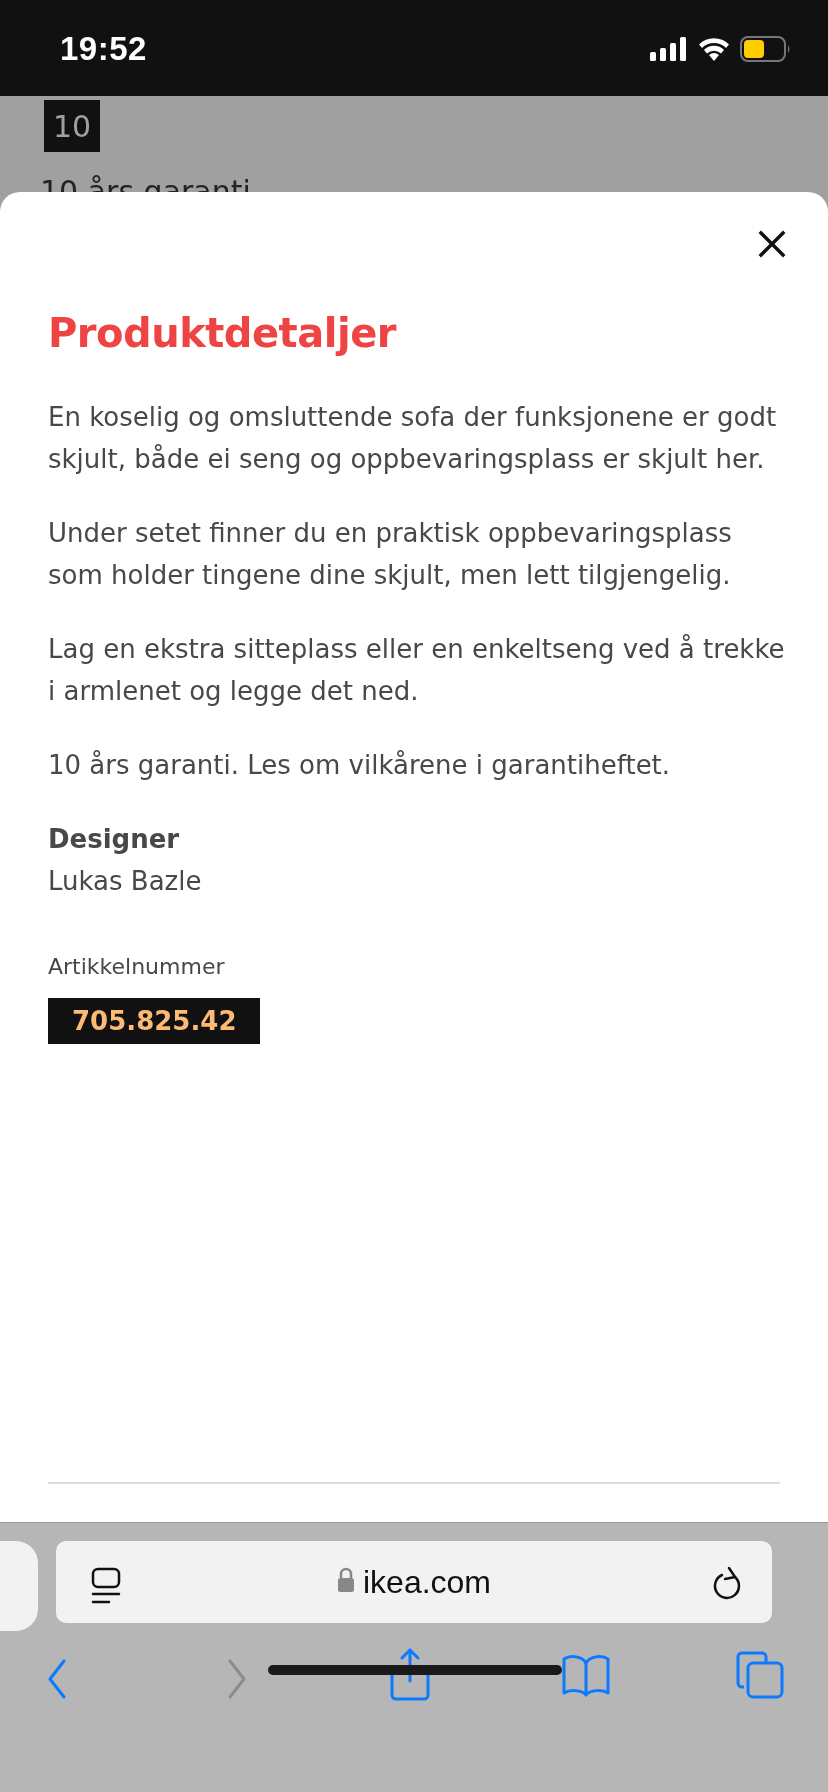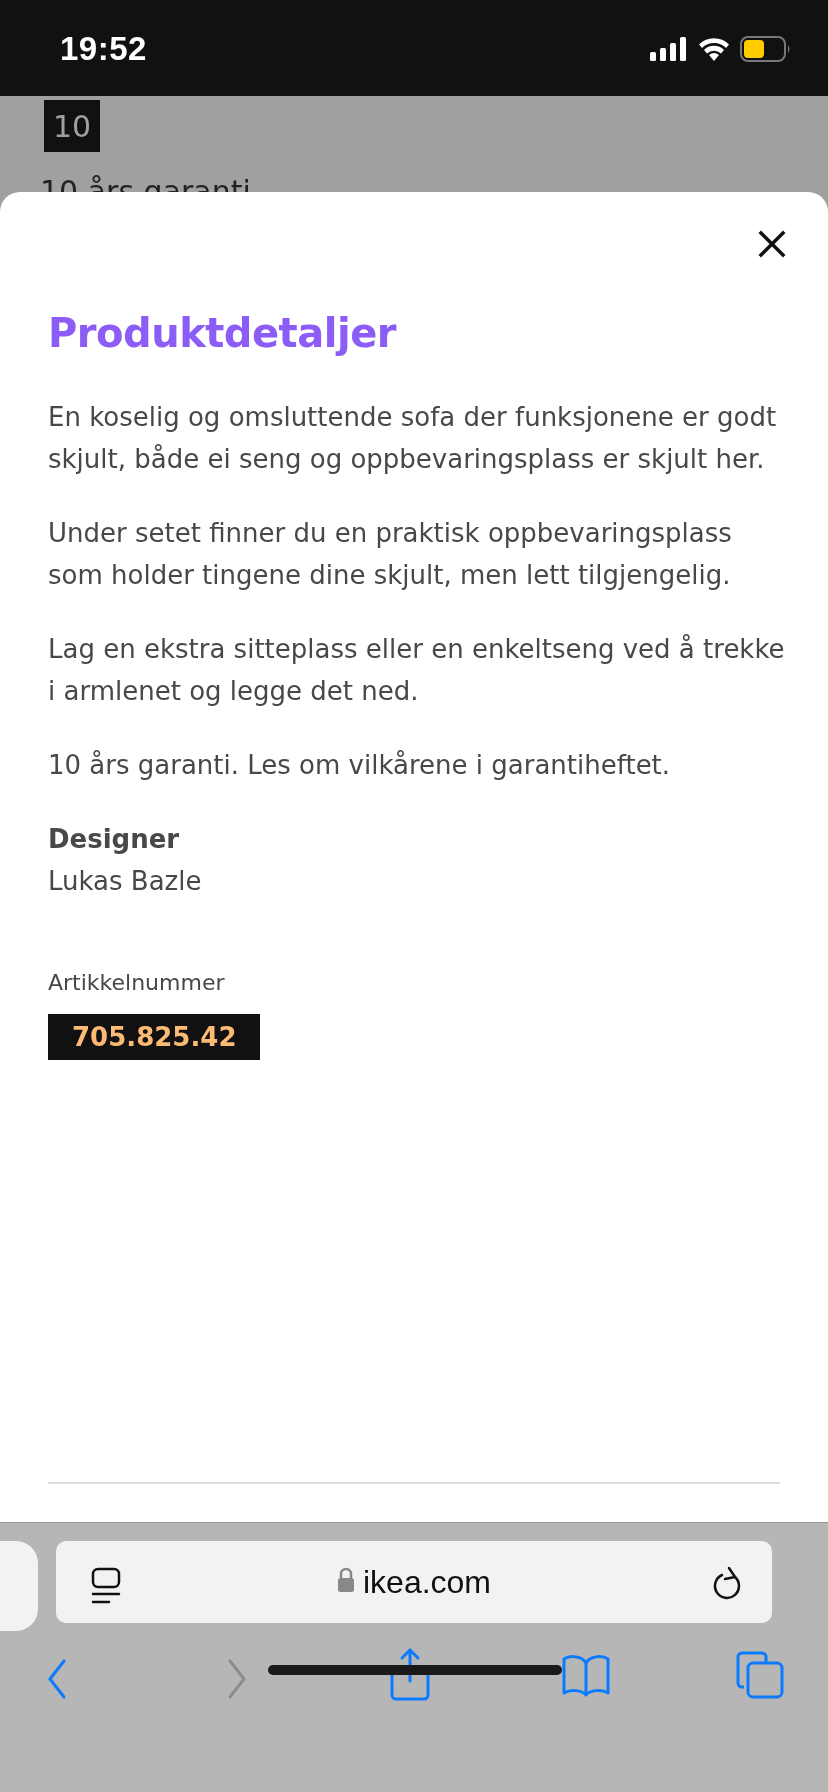--- a/index.html
+++ b/index.html
@@ -37,30 +37,30 @@
     .sheet {
       position: absolute; top: 192px; left: 0; width: 828px; height: 1330px;
       background: #ffffff; border-radius: 20px 20px 0 0;
     }
     .close-btn {
       position: absolute; right: 36px; top: 34px; width: 40px; height: 40px;
       display: flex; align-items: center; justify-content: center; cursor: pointer;
     }
     .sheet-title {
       position: absolute; left: 48px; top: 118px;
-      font-size: 40px; font-weight: bold; color: #8b5cf6;
+      font-size: 40px; font-weight: bold; color: #ef4444;
       font-family: "DejaVu Sans", sans-serif; letter-spacing: -0.5px;
     }
     .sheet-body {
       position: absolute; left: 48px; top: 204px; width: 740px;
       color: #484848; font-size: 26px; line-height: 42px;
     }
     .para { margin-bottom: 32px; }
     .designer-label { font-weight: bold; font-size: 26px; line-height: 42px; }
-    .designer-name { font-size: 26px; line-height: 42px; margin-bottom: 64px; }
+    .designer-name { font-size: 26px; line-height: 42px; margin-bottom: 48px; }
     .article-label { font-size: 22px; line-height: 34px; margin-bottom: 14px; }
     .article-number {
       display: inline-block; background: #111111; color: #fdba74;
       font-weight: bold; font-size: 26px; padding: 8px 24px; line-height: 30px;
     }
     .divider {
       position: absolute; left: 48px; top: 1290px; width: 732px; height: 2px;
       background: #dcdcdc;
     }
 

